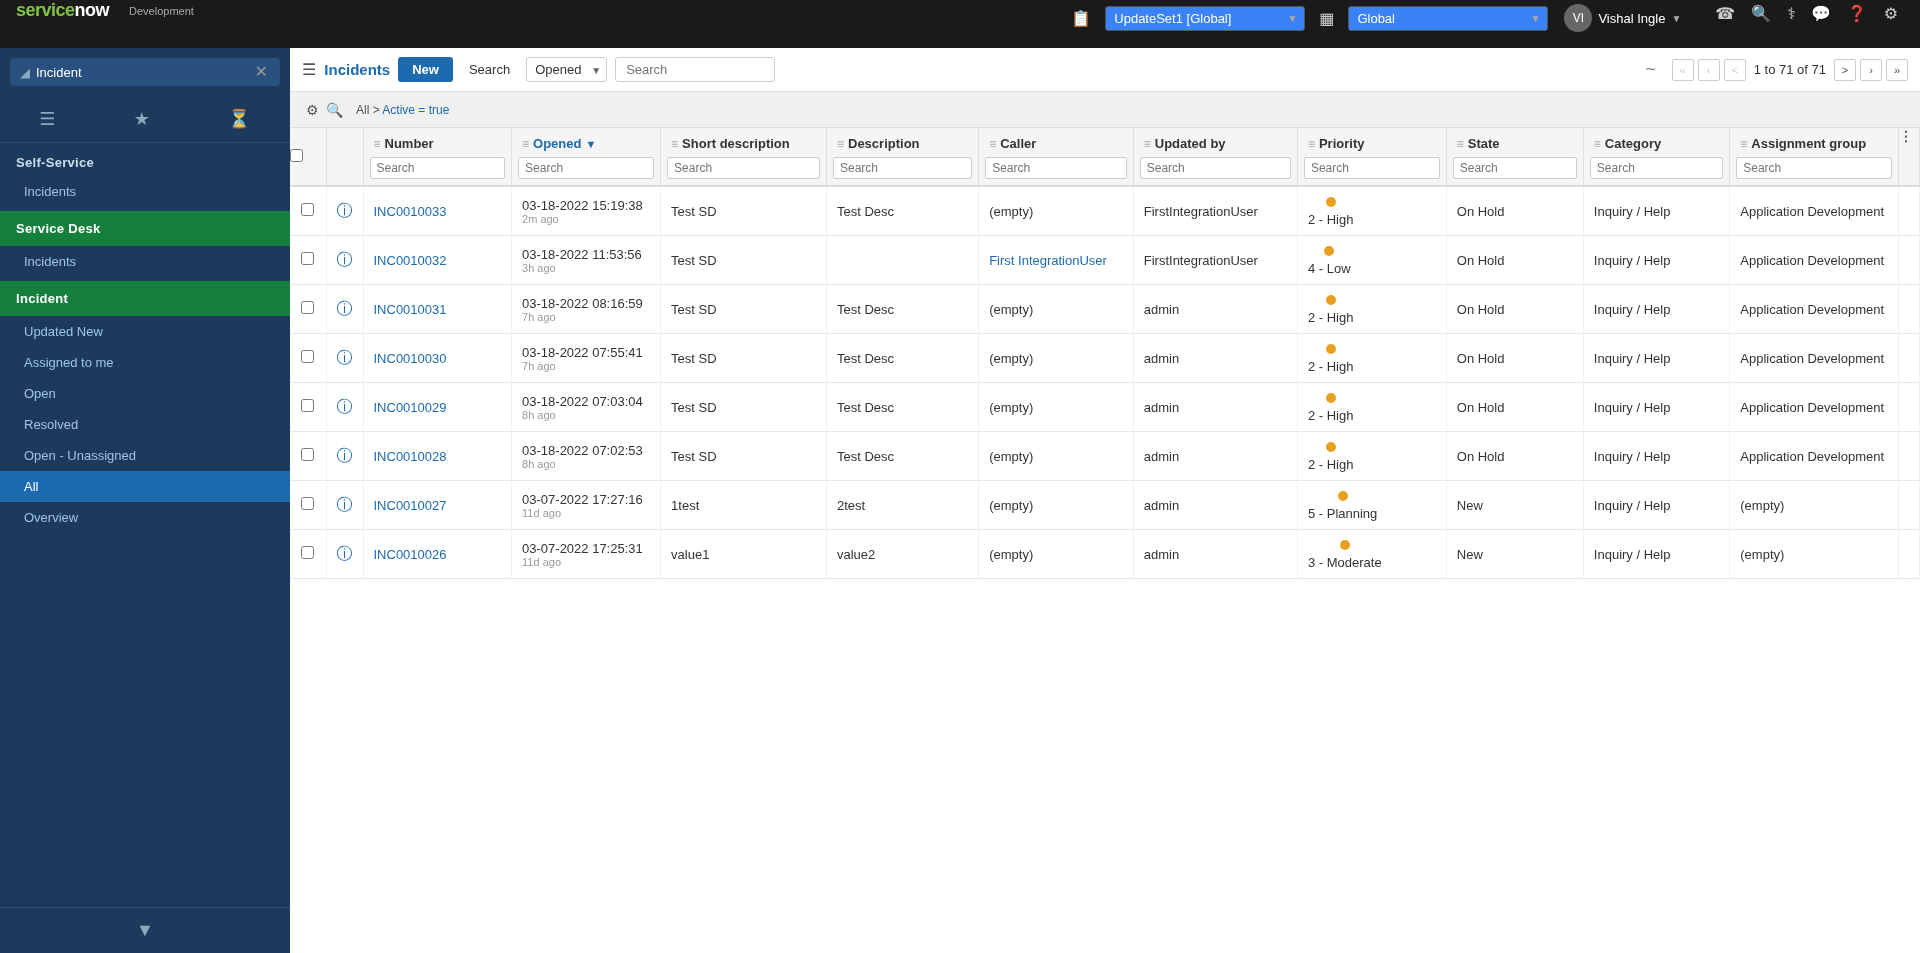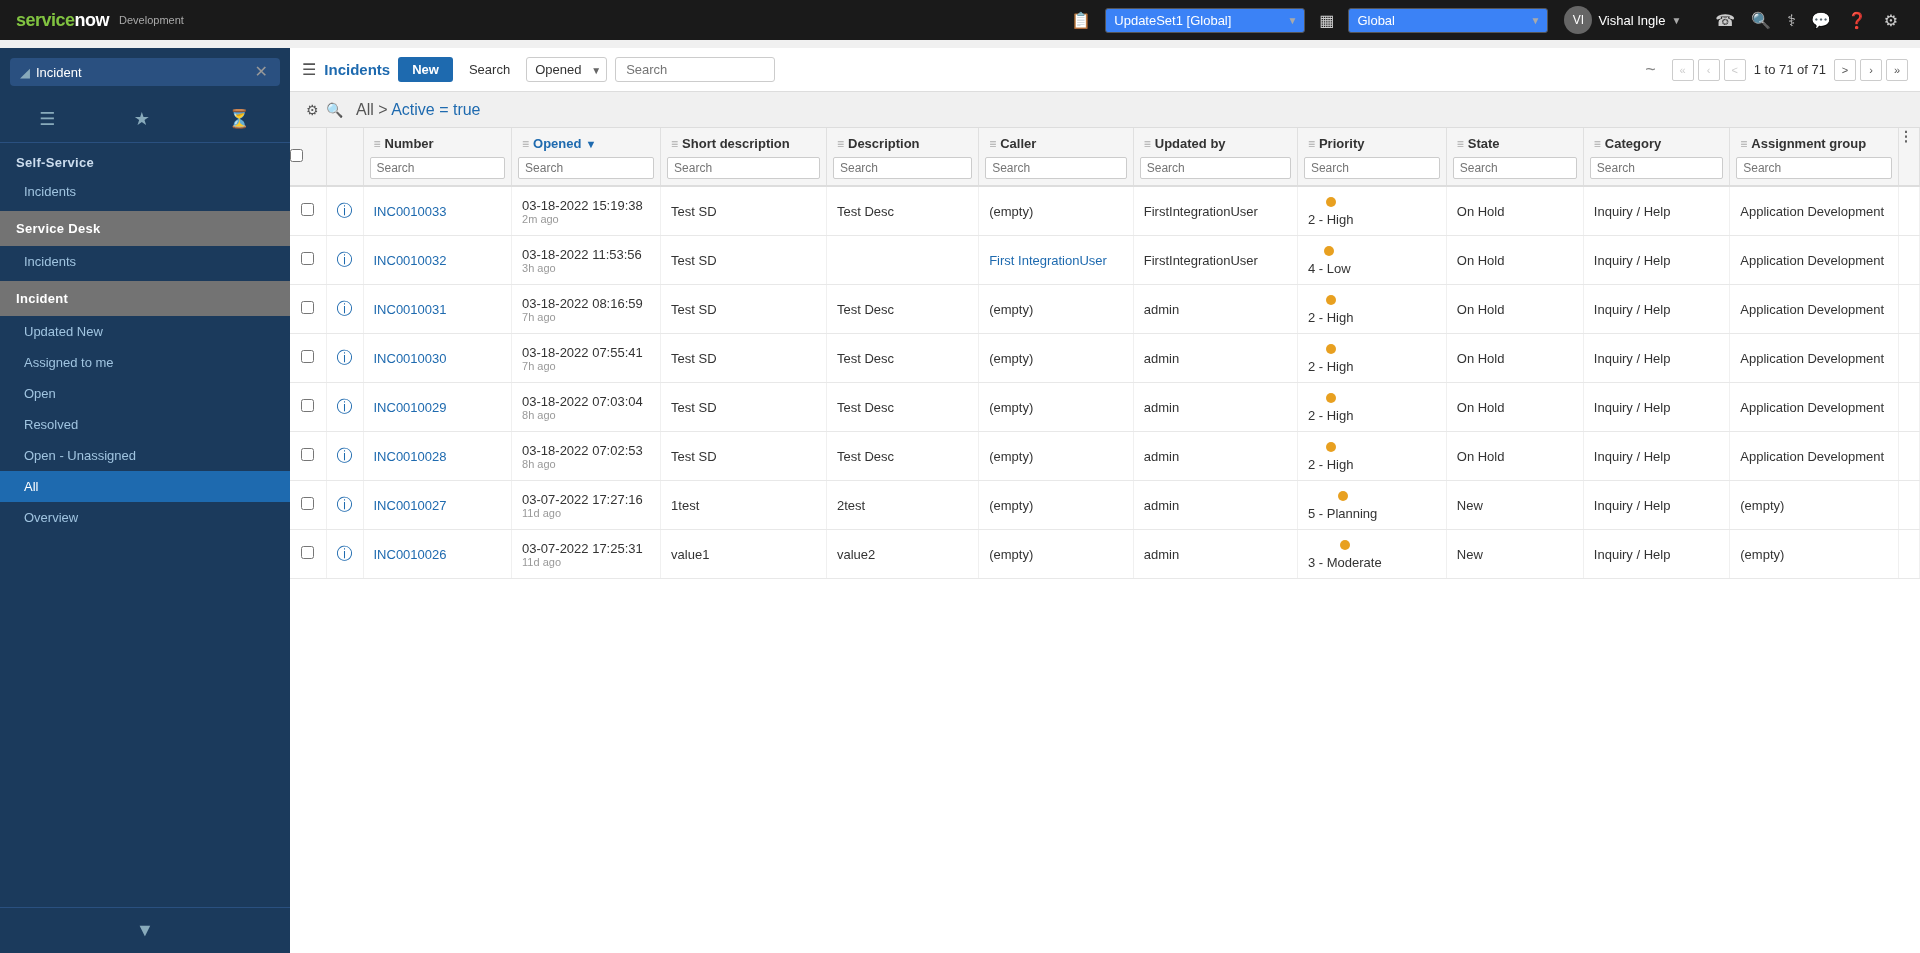--- a/index.html
+++ b/index.html
@@ -1,23 +1,23 @@
 <!DOCTYPE html>
 <html><head>
   <meta charset="utf-8">
   <style>
     * { box-sizing: border-box; margin: 0; padding: 0; font-family: 'Segoe UI', Arial, sans-serif; }
     body { background: #f0f0f0; overflow: hidden; }
 
     
     .top-bar {
       background: #1a1a1a;
-      height: 40px;
-      display: flex;
-      align-items: center;
+      height: 48px;
+      display: flex;
+      align-items: flex-start;
       padding: 0 16px;
       gap: 12px;
       position: fixed;
       top: 0; left: 0; right: 0;
       z-index: 1000;
     }
     .logo-area {
       display: flex;
       align-items: center;
       gap: 8px;
@@ -26,21 +26,21 @@
     .logo-text {
       font-size: 18px;
       font-weight: bold;
       color: white;
       letter-spacing: -0.5px;
     }
     .logo-text span { color: #81c341; }
     .dev-badge {
       font-size: 11px;
       color: #aaa;
-      margin-left: 2px;
+      margin-left: 12px;
     }
     .top-bar-center {
       display: flex;
       align-items: center;
       gap: 8px;
       margin-left: auto;
     }
     .top-bar-select {
       background: #3b82f6;
       border: 1px solid #555;
@@ -168,21 +168,21 @@
     }
     .nav-item {
       color: #a0c4e0;
       font-size: 13px;
       padding: 8px 24px;
       cursor: pointer;
       display: block;
     }
     .nav-item.active { background: #1e6aaf; color: white; }
     .nav-section-header.section-bg {
-      background: #737373;
+      background: #15803d;
       padding: 10px 16px;
       color: white;
       margin-top: 4px;
     }
     .sidebar-bottom {
       padding: 8px;
       border-top: 1px solid #2a5080;
     }
     .sidebar-scroll-btn {
       width: 100%;
@@ -303,21 +303,21 @@
       height: 36px;
     }
     .filter-bar-hamburger {
       background: none;
       border: none;
       font-size: 16px;
       cursor: pointer;
       color: #555;
     }
     .filter-tag {
-      font-size: 16px;
+      font-size: 12px;
       color: #1e6aaf;
       cursor: pointer;
     }
     .filter-tag .label { color: #555; }
     .filter-icon-btn {
       background: none;
       border: none;
       font-size: 14px;
       cursor: pointer;
       color: #555;

